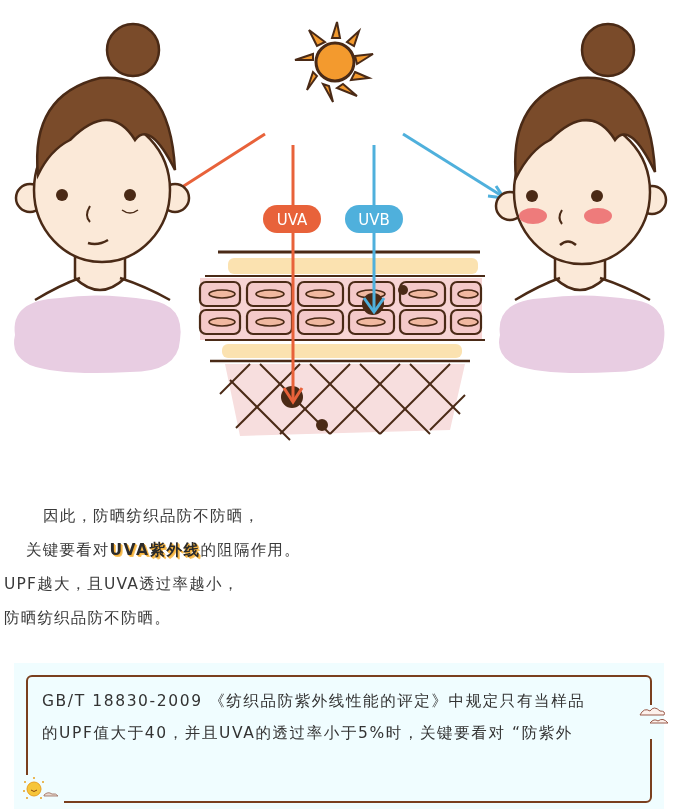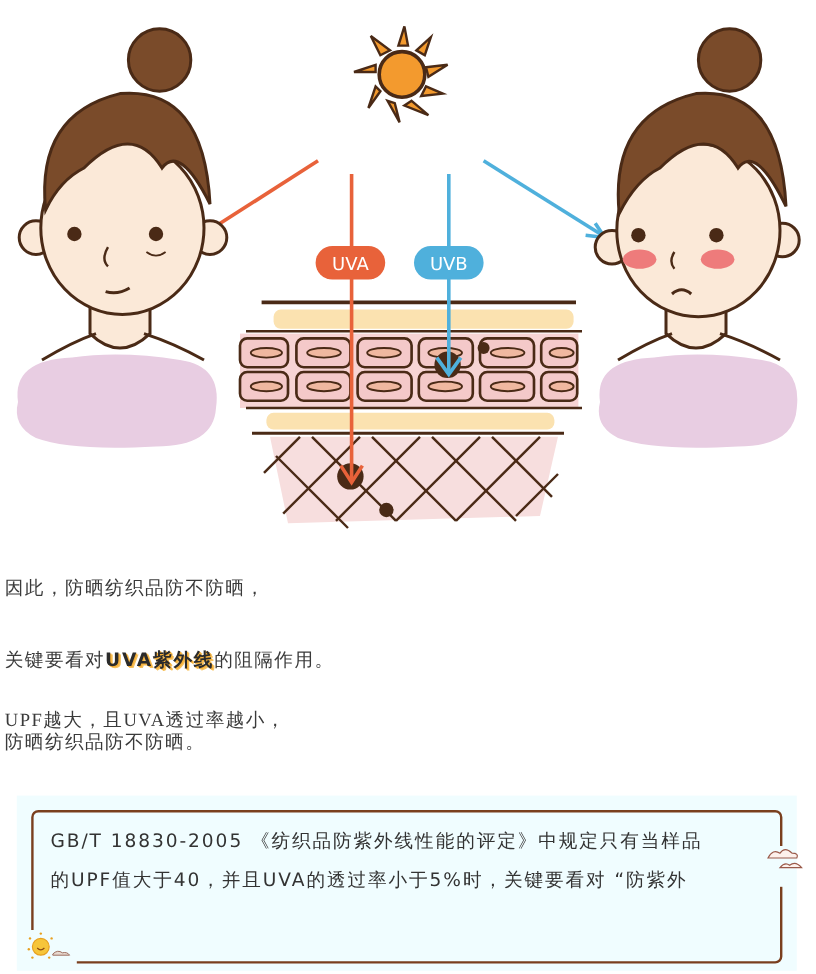--- a/index.html
+++ b/index.html
@@ -143,34 +143,34 @@
     <circle cx="608" cy="50" r="26" fill="#7a4b2a" stroke="#4a2a16" stroke-width="2.5"></circle>
     <ellipse cx="532" cy="196" rx="6" ry="6" fill="#4a2a16"></ellipse>
     <ellipse cx="597" cy="196" rx="6" ry="6" fill="#4a2a16"></ellipse>
     <ellipse cx="533" cy="216" rx="14" ry="8" fill="#ee7b7b"></ellipse>
     <ellipse cx="598" cy="216" rx="14" ry="8" fill="#ee7b7b"></ellipse>
     <path d="M562,210 Q557,218 562,224" stroke="#4a2a16" stroke-width="2" fill="none"></path>
     <path d="M560,245 Q568,238 576,245" stroke="#4a2a16" stroke-width="2.5" fill="none"></path>
   </g>
 </svg>
 
-<div class="para" style="top:480px;">因此，防晒纺织品防不防晒，</div>
-<div class="para" style="top:540px;">
+<div class="para" style="top:506px;margin-left:39px;">因此，防晒纺织品防不防晒，</div>
+<div class="para" style="top:540px;margin-left:22px;">
   <span>关键要看对</span><span class="hl">UVA紫外线</span><span>的阻隔作用。</span>
 </div>
-<div class="para" style="top:590px;font-family:Liberation Serif, serif;">UPF越大，且UVA透过率越小，</div>
+<div class="para" style="top:574px;">UPF越大，且UVA透过率越小，</div>
 <div class="para" style="top:608px;">防晒纺织品防不防晒。</div>
 
 <div class="note-wrap">
   <div class="note-box">
     <div class="gap-bl"></div>
     <div class="gap-r"></div>
   </div>
   <div class="note-text">
-    <div>GB/T 18830-2005 《纺织品防紫外线性能的评定》中规定只有当样品</div>
+    <div>GB/T 18830-2009 《纺织品防紫外线性能的评定》中规定只有当样品</div>
     <div>的UPF值大于40，并且UVA的透过率小于5%时，关键要看对 “防紫外</div>
   </div>
   <svg class="deco-sun" width="40" height="30" viewBox="0 0 40 30">
     <circle cx="12" cy="16" r="7" fill="#f6c53a" stroke="#e7a020" stroke-width="1"></circle>
     <path d="M9,17 Q12,20 15,17" stroke="#8a4a10" stroke-width="1" fill="none"></path>
     <g fill="#e7a020">
         <circle cx="12" cy="5" r="1"></circle>
         <circle cx="3" cy="9" r="1"></circle>
         <circle cx="21" cy="9" r="1"></circle>
         <circle cx="2" cy="18" r="1"></circle>

